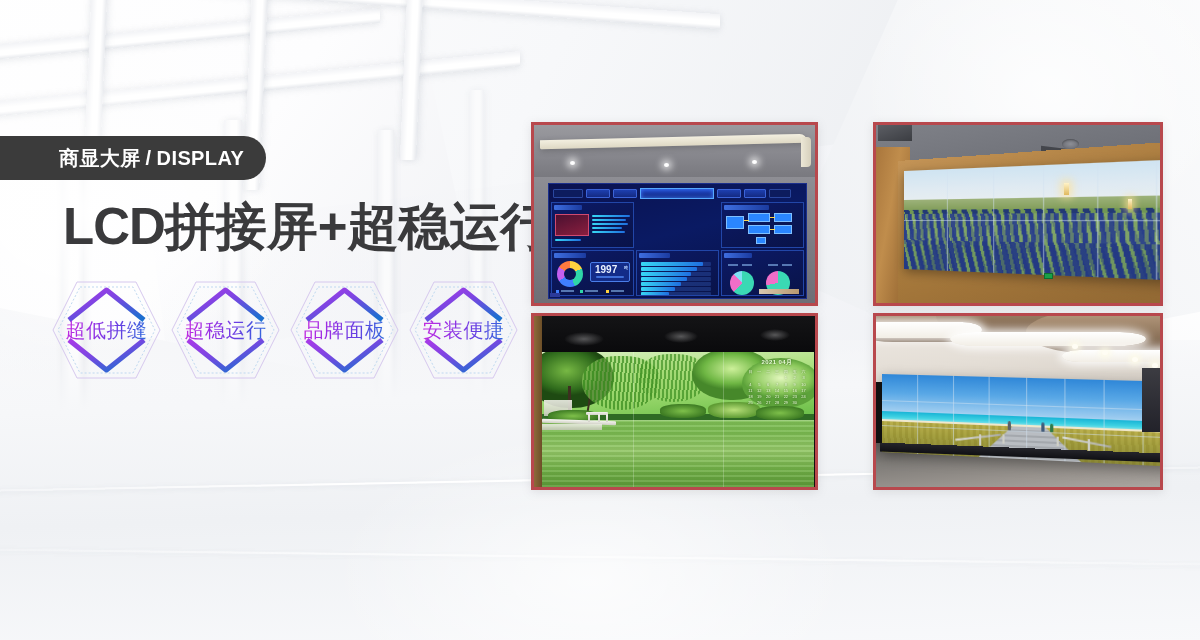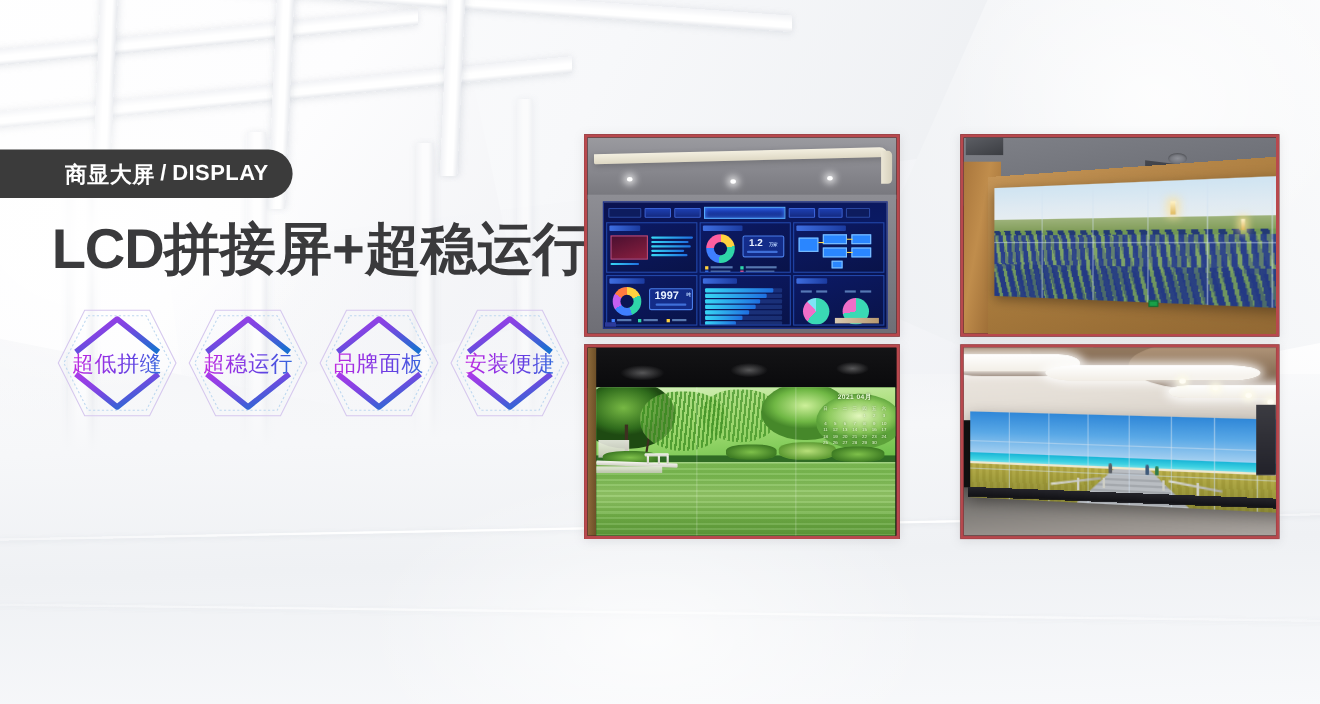--- a/index.html
+++ b/index.html
@@ -89,21 +89,21 @@
   
   .headline {
     margin-top:20px;
     font-size:51px;
     font-weight:bold;
     color:#3a3a3c;
     letter-spacing:0px;
     line-height:1.06;
     white-space:nowrap;
   }
-  .headline .en { letter-spacing:-1px; }
+  .headline .en { letter-spacing:-1px;margin-left:16px; }
   .subline {
     margin-top:13px;
     font-size:21px;
     color:#8d9096;
     letter-spacing:.1px;
     white-space:nowrap;
   }
 
   
   .features {
@@ -568,36 +568,20 @@
           <div style="position:absolute;left:3px;top:11px;width:34px;height:22px;
                       background:linear-gradient(160deg,#4b1030,#8a1f3f);border:1px solid #d04a70;"></div>
           <div class="bar-row" style="left:40px;top:12px;width:38px;height:2px;"></div>
           <div class="bar-row" style="left:40px;top:16px;width:34px;height:2px;"></div>
           <div class="bar-row" style="left:40px;top:20px;width:36px;height:2px;"></div>
           <div class="bar-row" style="left:40px;top:24px;width:30px;height:2px;"></div>
           <div class="bar-row" style="left:40px;top:28px;width:33px;height:2px;"></div>
           <div class="bar-row" style="left:3px;top:36px;width:26px;height:2px;"></div>
         </div>
 
-        <div class="card c2">
-          <div class="card-hd" style="width:44%;"></div>
-          <div class="donut" style="left:5px;top:10px;width:26px;height:26px;"></div>
-          <div class="kpi-box" style="left:38px;top:11px;width:38px;height:20px;"></div>
-          <div class="big-num" style="left:44px;top:13px;font-size:9px;">1.2</div>
-          <div class="big-num" style="left:62px;top:17px;font-size:4px;color:#b9d4ff;">万家</div>
-          <div class="bar-row" style="left:42px;top:25px;width:28px;height:2px;background:#3f6fd8;"></div>
-          <div class="legend-dot" style="left:4px;top:39px;background:#ffd23f;"></div>
-          <div class="legend-line" style="left:9px;top:39px;width:20px;"></div>
-          <div class="legend-dot" style="left:36px;top:39px;background:#2fd6a8;"></div>
-          <div class="legend-line" style="left:41px;top:39px;width:28px;"></div>
-          <div class="legend-dot" style="left:4px;top:43px;background:#3f7fff;"></div>
-          <div class="legend-line" style="left:9px;top:43px;width:18px;"></div>
-          <div class="legend-dot" style="left:36px;top:43px;background:#ff5fa0;"></div>
-          <div class="legend-line" style="left:41px;top:43px;width:26px;"></div>
-        </div>
 
         <div class="card c3">
           <div class="card-hd" style="width:56%;"></div>
           <div class="flow-box" style="left:4px;top:13px;width:18px;height:13px;"></div>
           <div class="flow-box" style="left:26px;top:10px;width:22px;height:9px;"></div>
           <div class="flow-box" style="left:52px;top:10px;width:18px;height:9px;"></div>
           <div class="flow-box" style="left:26px;top:22px;width:22px;height:9px;"></div>
           <div class="flow-box" style="left:52px;top:22px;width:18px;height:9px;"></div>
           <div class="flow-line" style="left:22px;top:17px;width:5px;height:1px;"></div>
           <div class="flow-line" style="left:48px;top:14px;width:5px;height:1px;"></div>

